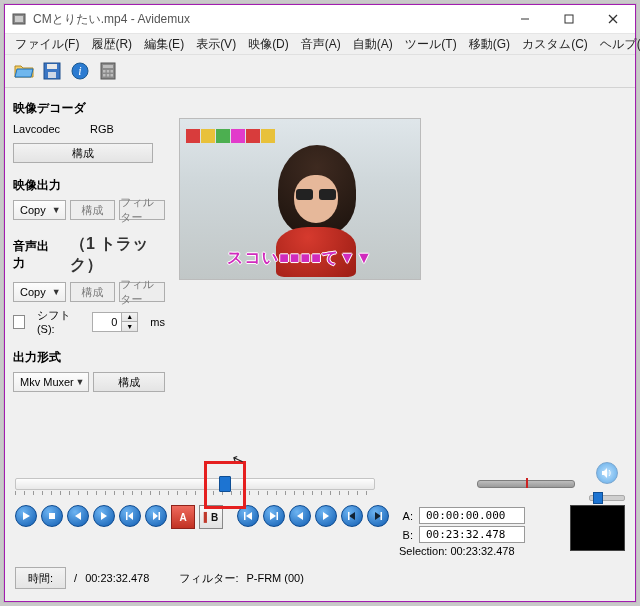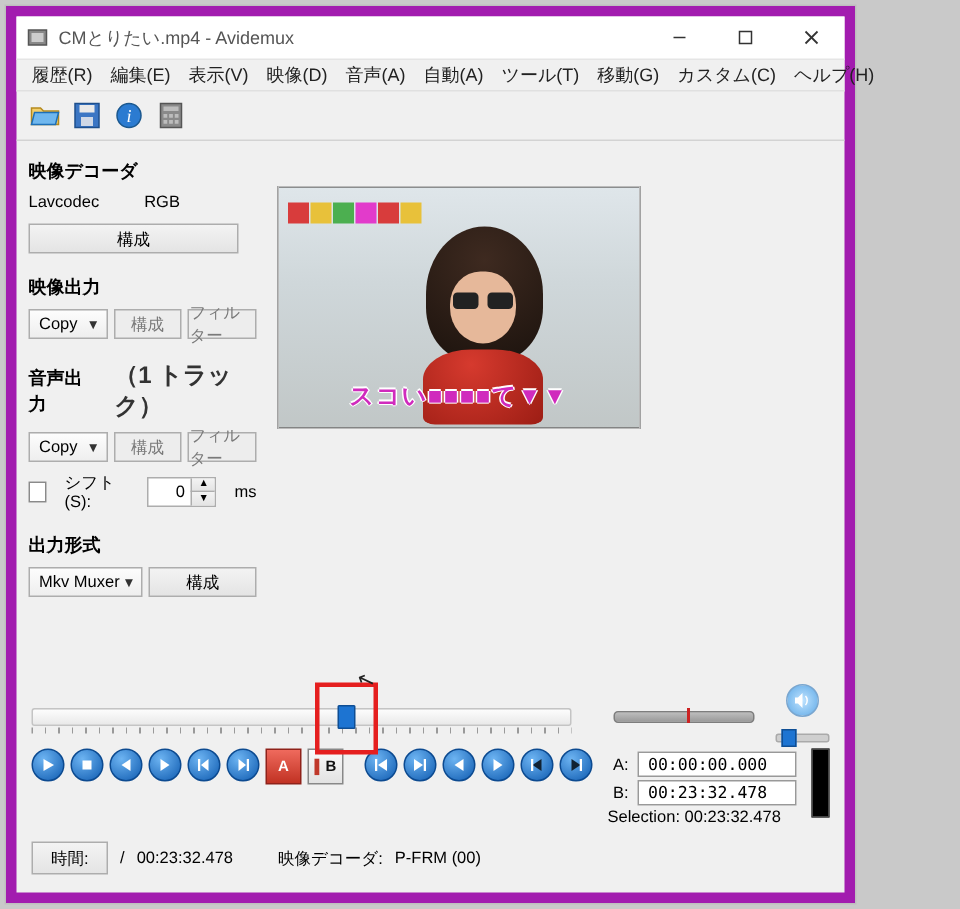--- a/index.html
+++ b/index.html
@@ -22,23 +22,23 @@
     font-size:12px;color:var(--text);
     overflow:hidden;
   }
   .canvas{
     position:relative;width:640px;height:606px;
     background:#c9c9c9;
     padding:4px;box-sizing:border-box;
   }
   .window{
     position:relative;
-    width:566px;height:598px;
+    width:632px;height:598px;
     background:var(--win-bg);
-    border:7px solid #a21caf;
+    border:1px solid #a21caf;
     box-sizing:border-box;
     box-shadow:0 0 0 1px rgba(0,0,0,.05);
   }
   
   .titlebar{
     height:28px;background:var(--title-inactive);
     display:flex;align-items:center;
     border-bottom:1px solid #e5e5e5;
   }
   .titlebar .app-icon{width:16px;height:16px;margin:0 6px;display:flex;align-items:center;justify-content:center;color:#666}
@@ -188,20 +188,21 @@
         <div class="win-btn">
           <svg width="10" height="10" viewBox="0 0 10 10">
               <line x1="1" y1="1" x2="9" y2="9" stroke="#333" stroke-width="1.2"></line>
               <line x1="9" y1="1" x2="1" y2="9" stroke="#333" stroke-width="1.2"></line>
             </svg>
         </div>
       </div>
     </div>
 
     <div class="menubar">
+      <span>ファイル(F)</span>
       <span>履歴(R)</span>
       <span>編集(E)</span>
       <span>表示(V)</span>
       <span>映像(D)</span>
       <span>音声(A)</span>
       <span>自動(A)</span>
       <span>ツール(T)</span>
       <span>移動(G)</span>
       <span>カスタム(C)</span>
       <span>ヘルプ(H)</span>
@@ -443,19 +444,19 @@
         </div>
 
         <div class="vu"></div>
       </div>
 
       <div class="status-row">
         <div class="btn">時間:</div>
         <span>/</span>
         <span>00:23:32.478</span>
         <span style="width:14px"></span>
-        <span>映像デコーダ:</span>
+        <span>フィルター:</span>
         <span>P-FRM (00)</span>
       </div>
     </div>
 
   </div>
 </div>
 
 </body></html>

